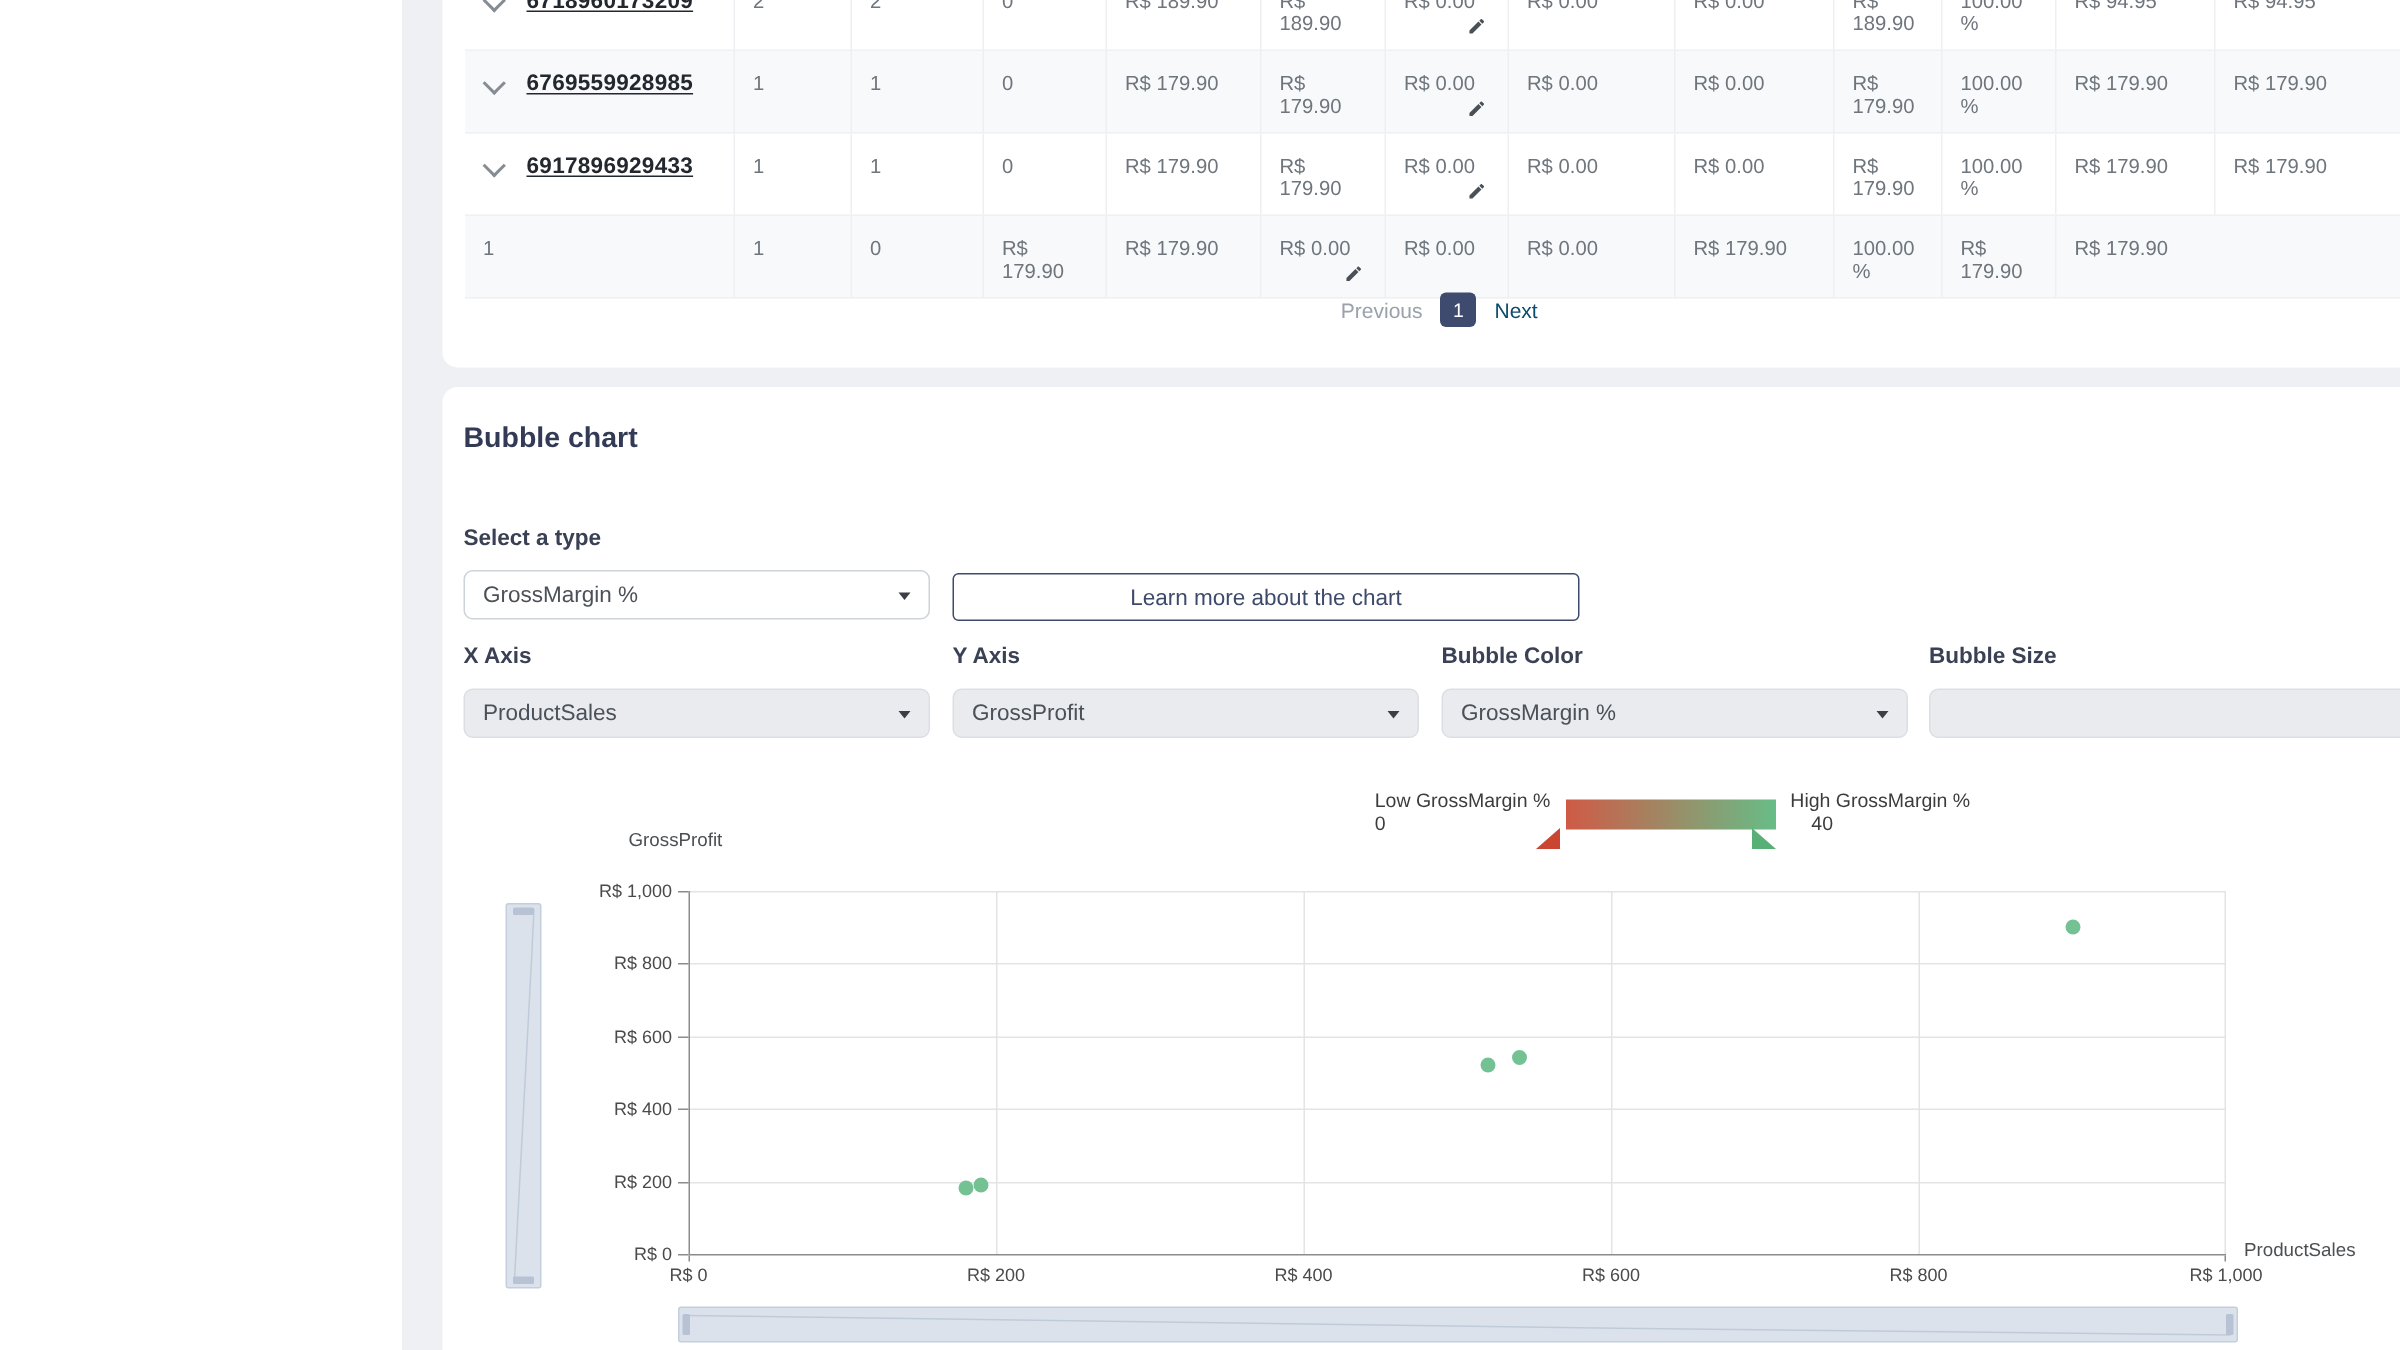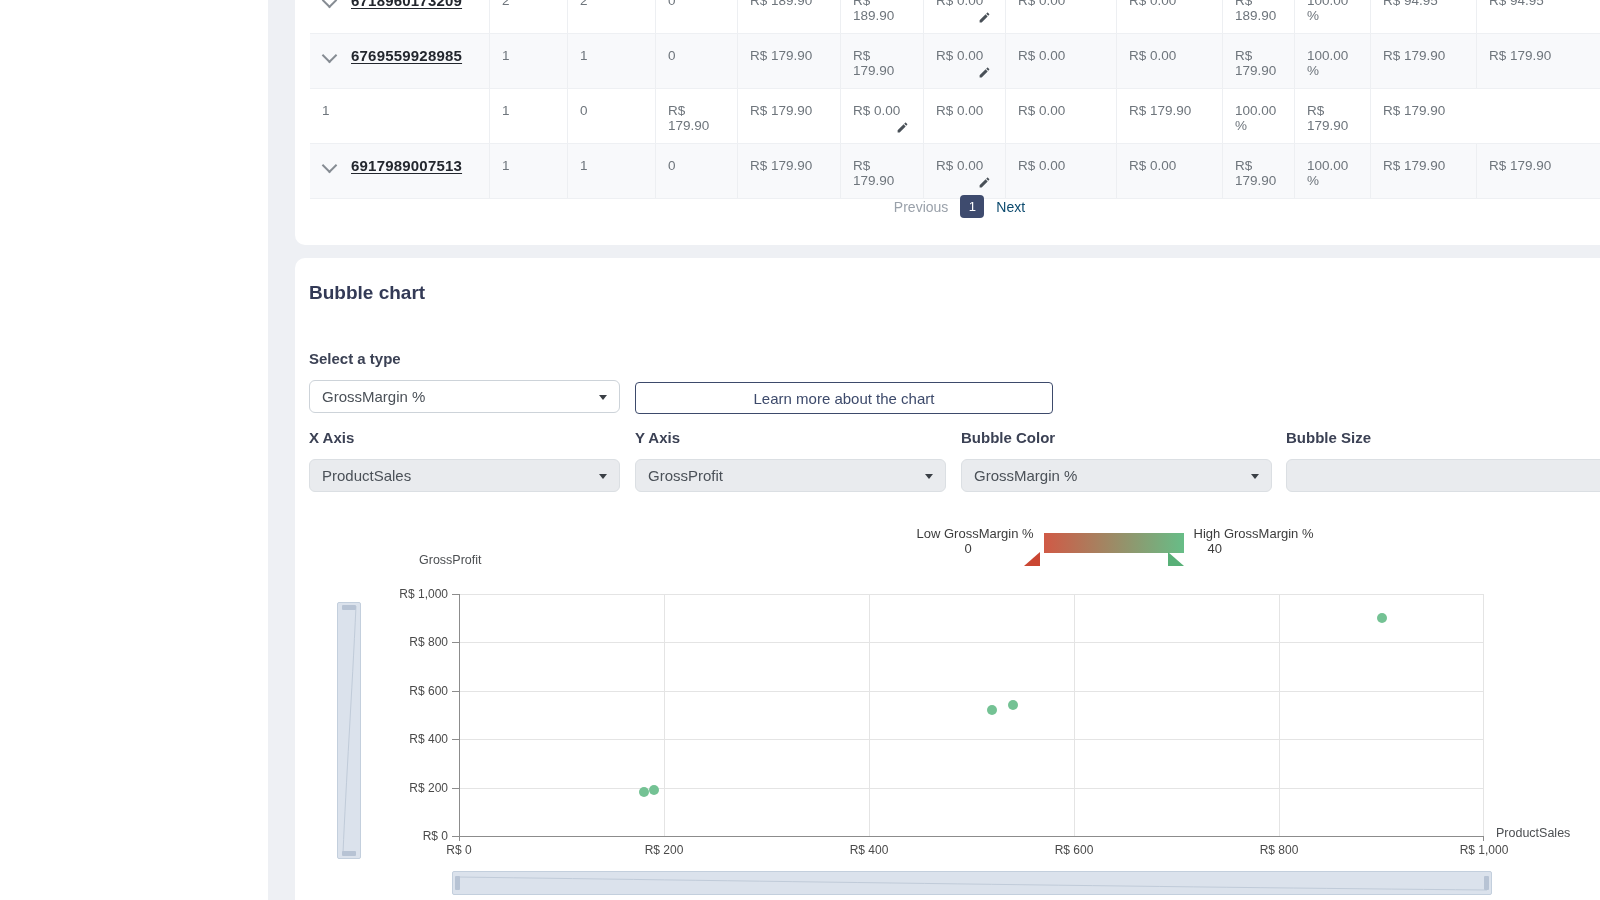--- a/index.html
+++ b/index.html
@@ -27,21 +27,21 @@
   .bc-title{position:absolute;left:14px;top:24px;font-size:19px;font-weight:700;color:#333a56;}
   .field-label{position:absolute;font-size:15px;font-weight:700;color:#3b4154;}
   .dd{position:absolute;height:33px;border-radius:6px;display:flex;align-items:center;padding:0 30px 0 12px;font-size:15px;color:#4b5158;cursor:pointer;box-sizing:border-box;}
   .dd-white{background:#ffffff;border:1px solid #cdd3d9;}
   .dd-gray{background:#e9ebee;border:1px solid #dbdfe3;}
   .caret{position:absolute;right:12px;top:14px;width:0;height:0;border-left:4.5px solid transparent;border-right:4.5px solid transparent;border-top:5.5px solid #3a3f45;}
   .learn-btn{position:absolute;left:340px;top:124px;width:418px;height:32px;background:#ffffff;border:1px solid #3d4a6b;border-radius:4px;color:#3d4a6b;font-size:15px;display:flex;align-items:center;justify-content:center;cursor:pointer;box-sizing:border-box;}
   
   .legend{position:absolute;left:460px;top:268px;width:720px;display:flex;justify-content:center;align-items:flex-start;gap:10px;font-size:13px;color:#3c3c3c;}
   .legend-block{line-height:15px;}
-  .legend-left{text-align:center;}
+  .legend-left{text-align:left;}
   .legend-right{text-align:left;}
   .num-low{padding-right:14px;}
   .num-high{padding-left:14px;}
   .bar-wrap{position:relative;width:140px;height:20px;margin-top:7px;background:linear-gradient(to right,#d05a46,#67bd87);}
   .tri{position:absolute;width:0;height:0;bottom:-13px;}
   .tri-red{left:-20px;border-left:16px solid transparent;border-bottom:14px solid #ca4632;}
   .tri-green{right:0px;border-right:16px solid transparent;border-bottom:14px solid #58b077;}
   
   .axis-title{position:absolute;font-size:12.5px;color:#4c4f52;}
   .plot{position:absolute;left:164px;top:336px;width:1025px;height:242px;}
@@ -106,41 +106,41 @@
               </svg></span></div>
         <div class="cell">R$ 0.00</div>
         <div class="cell">R$ 0.00</div>
         <div class="cell">R$ 179.90</div>
         <div class="cell">100.00 %</div>
         <div class="cell">R$ 179.90</div>
         <div class="cell">R$ 179.90</div>
       </div>
 
       <div class="trow">
-        <div class="cell">1</div>
-        <div class="cell">1</div>
-        <div class="cell">0</div>
-        <div class="cell">R$ 179.90</div>
-        <div class="cell">R$ 179.90</div>
-        <div class="cell"><span>R$ 0.00</span><span class="pencil"><svg viewBox="0 0 24 24">
-                <path d="M3 17.25V21h3.75L17.81 9.94l-3.75-3.75L3 17.25zM20.71 7.04c.39-.39.39-1.02 0-1.41l-2.34-2.34c-.39-.39-1.02-.39-1.41 0l-1.83 1.83 3.75 3.75 1.83-1.83z"></path>
-              </svg></span></div>
-        <div class="cell">R$ 0.00</div>
-        <div class="cell">R$ 0.00</div>
-        <div class="cell">R$ 179.90</div>
-        <div class="cell">100.00 %</div>
-        <div class="cell">R$ 179.90</div>
-        <div class="cell">R$ 179.90</div>
-      </div>
-
-      <div class="trow alt">
         <div class="cell id-cell">
           <span class="chev"></span>
-          <span class="rowid">6917989007513</span>
+          <span class="rowid">6917896929433</span>
         </div>
+        <div class="cell">1</div>
+        <div class="cell">1</div>
+        <div class="cell">0</div>
+        <div class="cell">R$ 179.90</div>
+        <div class="cell">R$ 179.90</div>
+        <div class="cell"><span>R$ 0.00</span><span class="pencil"><svg viewBox="0 0 24 24">
+                <path d="M3 17.25V21h3.75L17.81 9.94l-3.75-3.75L3 17.25zM20.71 7.04c.39-.39.39-1.02 0-1.41l-2.34-2.34c-.39-.39-1.02-.39-1.41 0l-1.83 1.83 3.75 3.75 1.83-1.83z"></path>
+              </svg></span></div>
+        <div class="cell">R$ 0.00</div>
+        <div class="cell">R$ 0.00</div>
+        <div class="cell">R$ 179.90</div>
+        <div class="cell">100.00 %</div>
+        <div class="cell">R$ 179.90</div>
+        <div class="cell">R$ 179.90</div>
+      </div>
+
+      <div class="trow alt">
         <div class="cell">1</div>
         <div class="cell">1</div>
         <div class="cell">0</div>
         <div class="cell">R$ 179.90</div>
         <div class="cell">R$ 179.90</div>
         <div class="cell"><span>R$ 0.00</span><span class="pencil"><svg viewBox="0 0 24 24">
                 <path d="M3 17.25V21h3.75L17.81 9.94l-3.75-3.75L3 17.25zM20.71 7.04c.39-.39.39-1.02 0-1.41l-2.34-2.34c-.39-.39-1.02-.39-1.41 0l-1.83 1.83 3.75 3.75 1.83-1.83z"></path>
               </svg></span></div>
         <div class="cell">R$ 0.00</div>
         <div class="cell">R$ 0.00</div>

